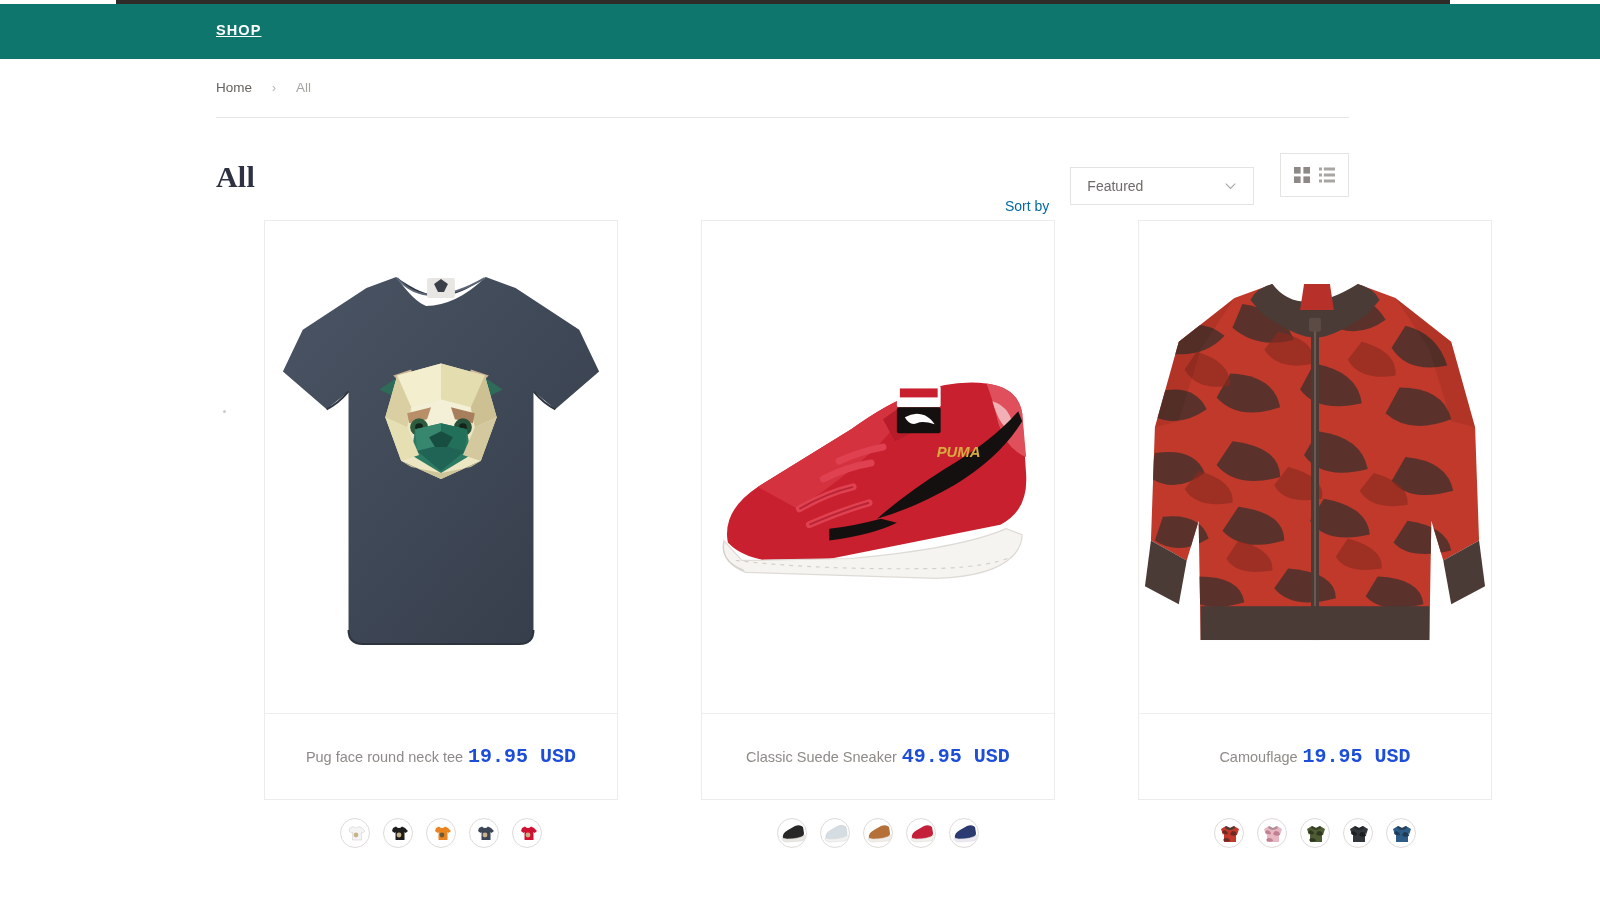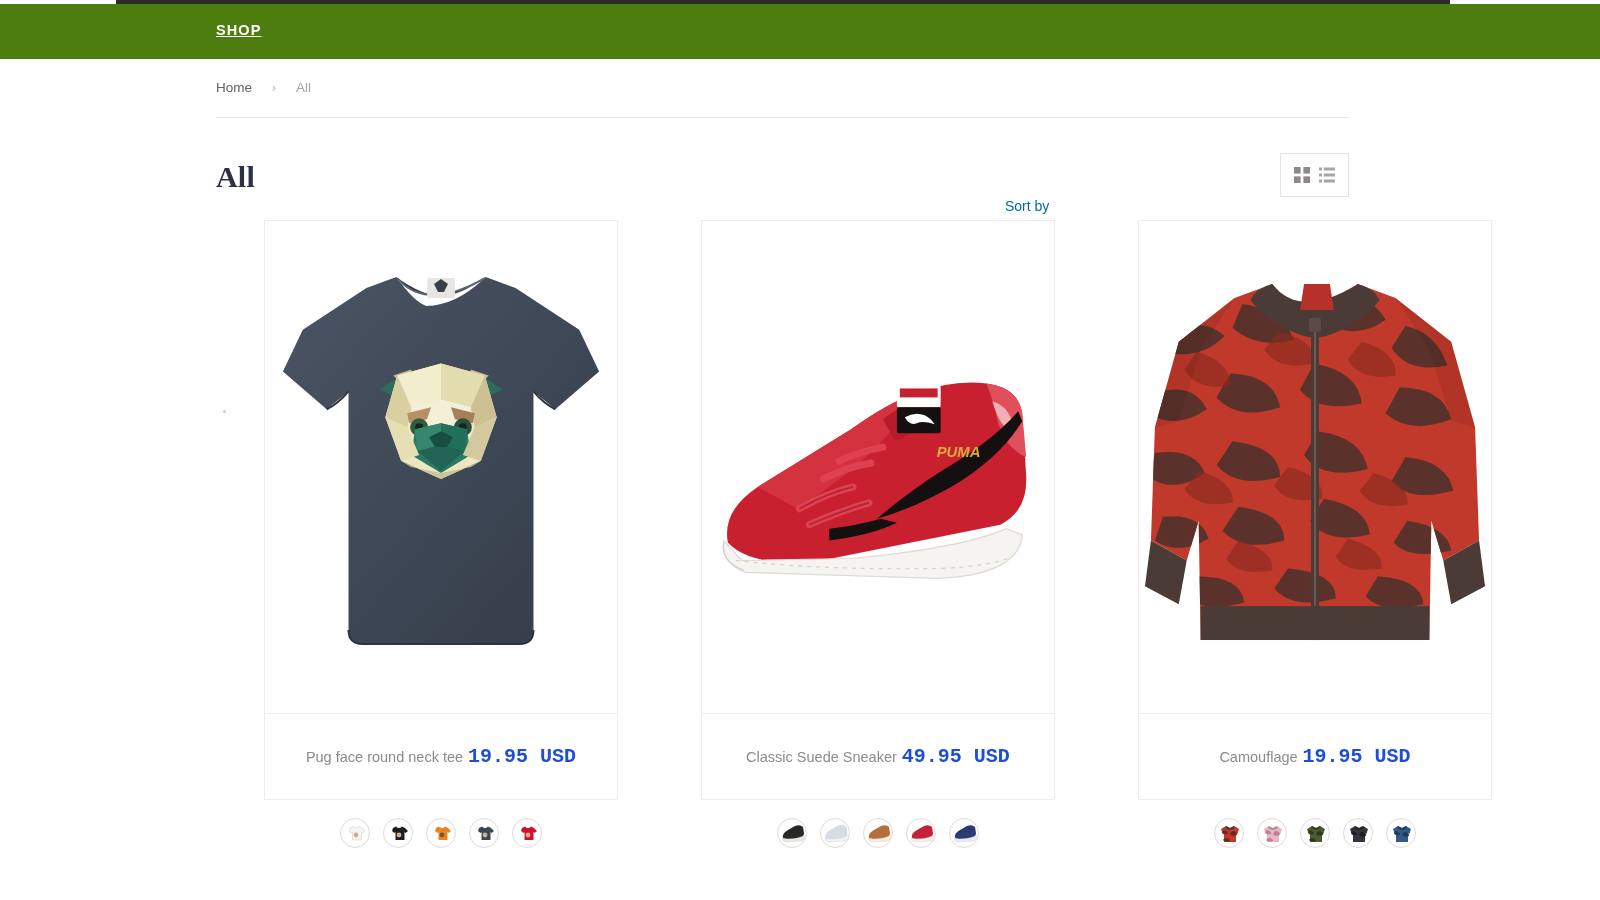--- a/index.html
+++ b/index.html
@@ -11,21 +11,21 @@
   }
   .page { position: relative; width: 1600px; height: 900px; background:#fff; }
 
   
   .top-strip {
     position:absolute; left:116px; top:0; width:1334px; height:4px;
     background:#2f2b29;
   }
   .site-header {
     position:absolute; left:0; top:4px; width:1600px; height:55px;
-    background:#4d7c0f;
+    background:#0f766e;
   }
   .site-header .brand {
     position:absolute; left:216px; top:18px;
     color:#ffffff; font-size:14.5px; font-weight:bold; letter-spacing:1.1px;
   }
 
   
   .breadcrumb {
     position:absolute; left:216px; top:80px;
     display:flex; align-items:center; gap:20px;
@@ -132,20 +132,28 @@
     <a class="crumb-link" href="#">Home</a>
     <span class="crumb-sep">›</span>
     <span class="crumb-current">All</span>
   </nav>
   <div class="breadcrumb-rule"></div>
 
   <h1 class="collection-title">All</h1>
 
   <div class="sort-wrap">
     <span class="sort-label">Sort by</span>
+    <div class="sort-select">
+      <span class="value">Featured</span>
+      <span class="chev">
+        <svg viewBox="0 0 16 16" width="13" height="13" aria-hidden="true">
+          <path d="M2.5 5.5 L8 11 L13.5 5.5" fill="none" stroke="#a9a5a2" stroke-width="1.3" stroke-linecap="round"></path>
+        </svg>
+      </span>
+    </div>
   </div>
 
   <div class="view-toggle">
     <span class="vt-btn">
       <svg viewBox="0 0 16 16" width="16" height="16" aria-hidden="true">
         <rect x="0" y="0" width="6.6" height="6.6" fill="#8d8986"></rect>
         <rect x="9.4" y="0" width="6.6" height="6.6" fill="#8d8986"></rect>
         <rect x="0" y="9.4" width="6.6" height="6.6" fill="#8d8986"></rect>
         <rect x="9.4" y="9.4" width="6.6" height="6.6" fill="#8d8986"></rect>
       </svg>

